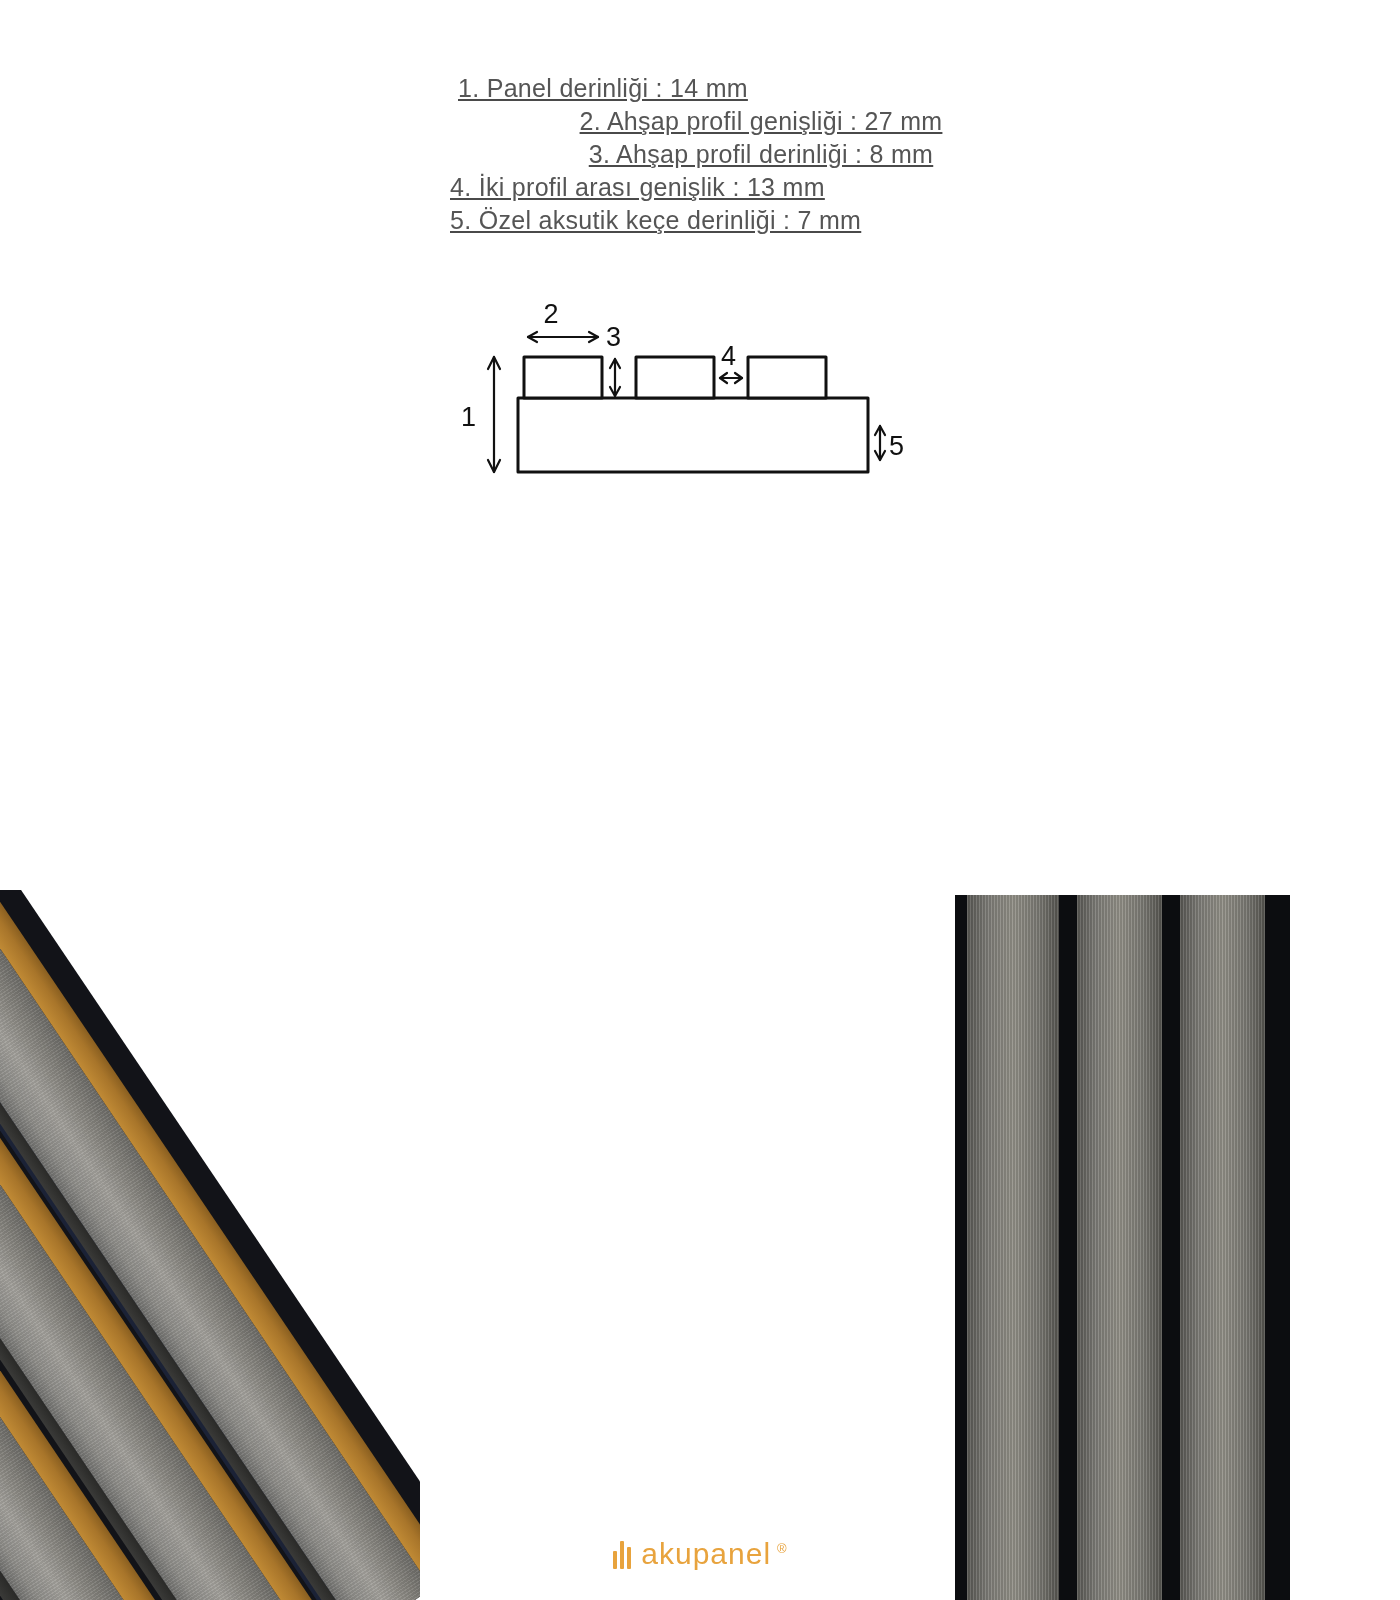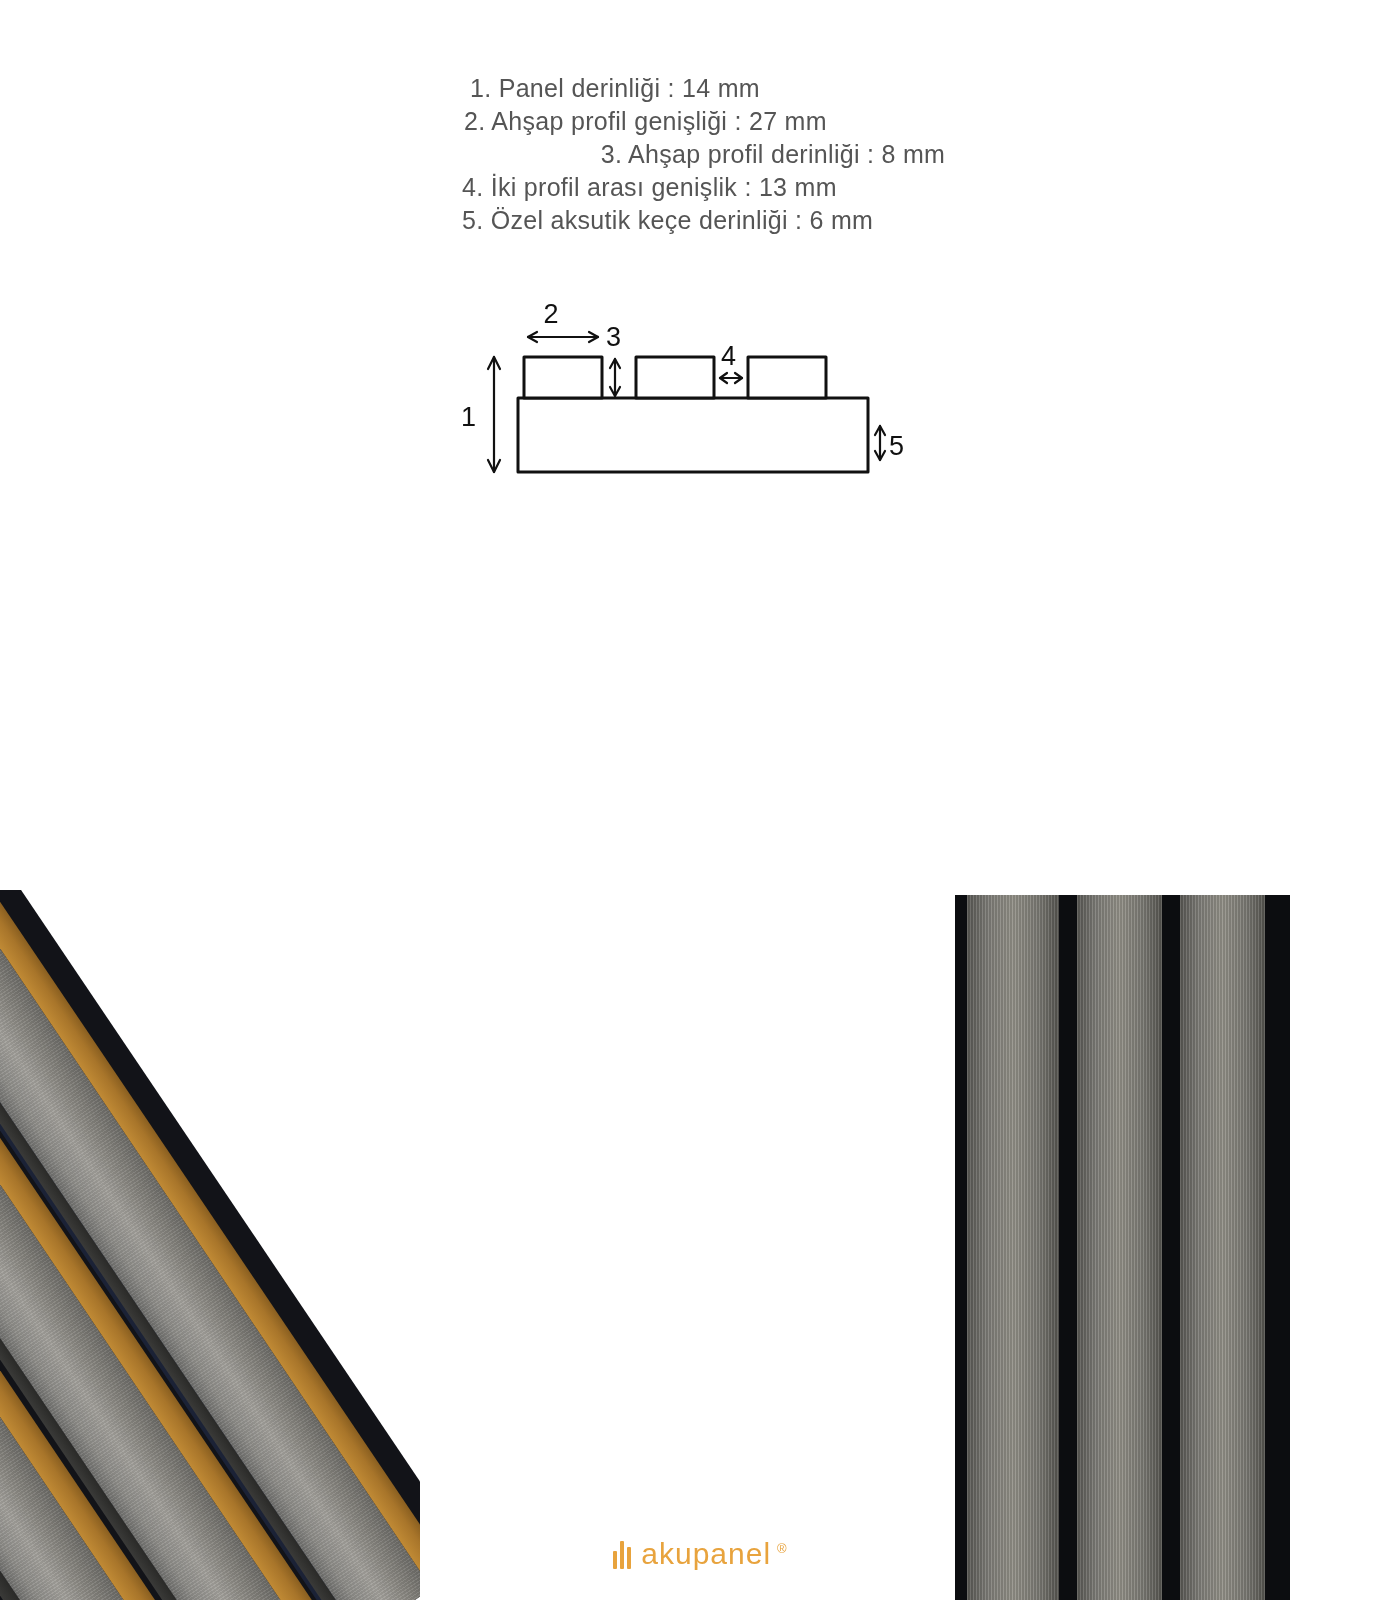--- a/index.html
+++ b/index.html
@@ -12,33 +12,34 @@
     height: 1600px;
     position: relative;
     overflow: hidden;
     font-family: "Liberation Sans", sans-serif;
     color: #4a4a4a;
   }
 
   
   #spec-list {
     position: absolute;
-    left: 462px;
+    left: 450px;
     top: 72px;
     width: 620px;
+    text-decoration: underline;
   }
   .spec-line {
     font-size: 25px;
     line-height: 33px;
     color: #555555;
     letter-spacing: 0.3px;
     white-space: nowrap;
   }
   .spec-line:nth-child(1) { padding-left: 8px; }
-  .spec-line:nth-child(2) { padding-left: 2px; }
+  .spec-line:nth-child(2) { padding-left: 2px; text-align: center; }
   .spec-line:nth-child(3) { padding-left: 2px; text-align: center; }
   .spec-line:nth-child(4) { padding-left: 0px; }
   .spec-line:nth-child(5) { padding-left: 0px; }
 
   
   #section-diagram {
     position: absolute;
     left: 440px;
     top: 280px;
     width: 520px;
@@ -164,21 +165,21 @@
   }
 </style>
 </head>
 <body>
 
 <div id="spec-list">
   <div class="spec-line">1. Panel derinliği : 14 mm</div>
   <div class="spec-line">2. Ahşap profil genişliği : 27 mm</div>
   <div class="spec-line">3. Ahşap profil derinliği : 8 mm</div>
   <div class="spec-line">4. İki profil arası genişlik : 13 mm</div>
-  <div class="spec-line">5. Özel aksutik keçe derinliği : 6 mm</div>
+  <div class="spec-line">5. Özel aksutik keçe derinliği : 7 mm</div>
 </div>
 
 <div id="section-diagram">
   <svg width="520" height="220" viewBox="0 0 520 220" xmlns="http://www.w3.org/2000/svg">
     <g fill="none" stroke="#111111" stroke-width="3" stroke-linecap="round" stroke-linejoin="round">
 
       <rect x="78" y="118" width="350" height="74" fill="#ffffff"></rect>
 
       <rect x="84" y="77" width="78" height="41" fill="#ffffff"></rect>
       <rect x="196" y="77" width="78" height="41" fill="#ffffff"></rect>

